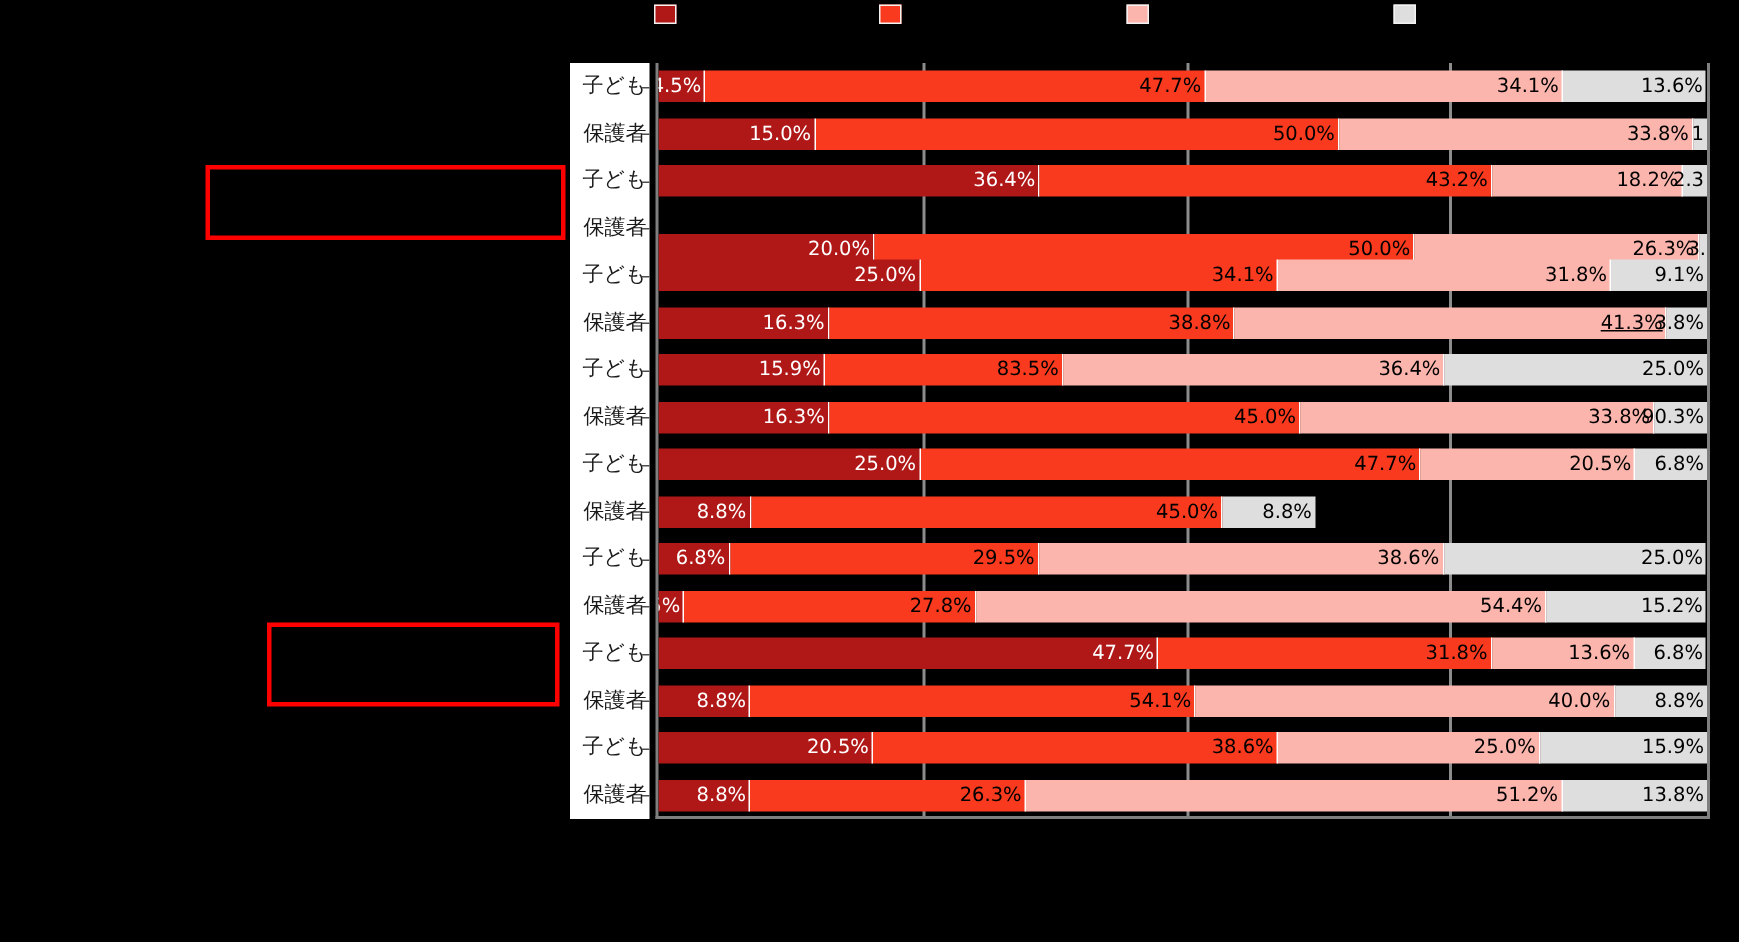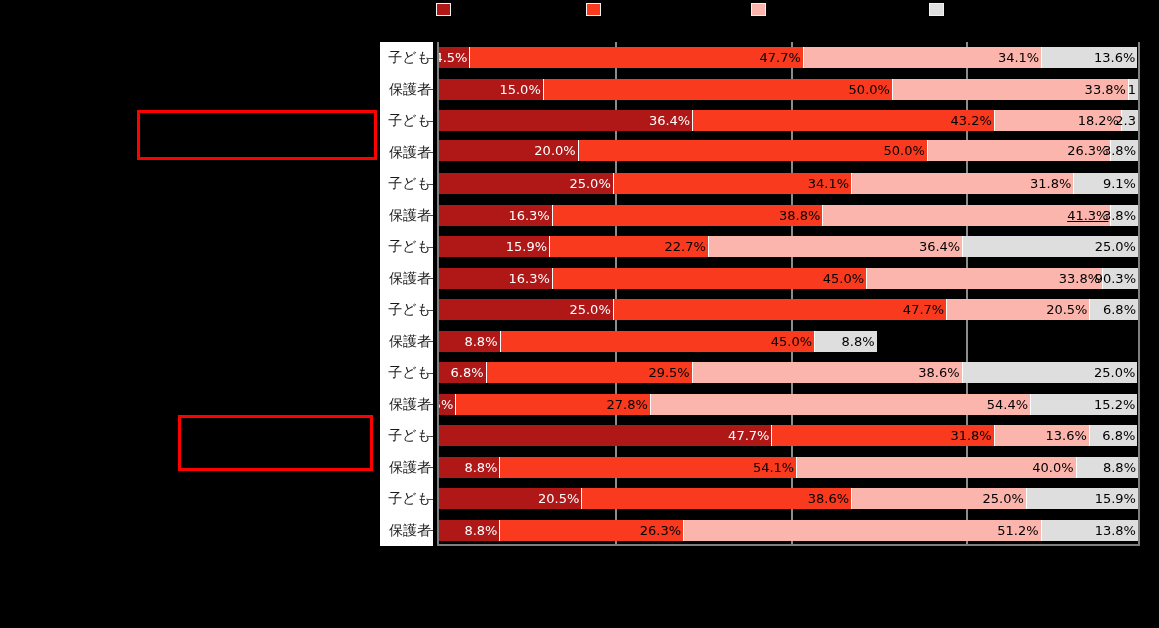--- a/index.html
+++ b/index.html
@@ -281,21 +281,21 @@
             <span class="seg-label">43.2%</span>
           </div>
           <div class="seg c2" style="width: 18.2%;">
             <span class="seg-label">18.2%</span>
           </div>
           <div class="seg c3" style="width: 2.3%;">
             <span class="seg-label">2.3</span>
           </div>
         </div>
       </div>
-      <div class="row" style="top: 93px;">
+      <div class="row" style="top: 109px; padding-left: 22px;">
         <div class="bar">
           <div class="seg c0" style="width: 20%;">
             <span class="seg-label">20.0%</span>
           </div>
           <div class="seg c1" style="width: 50%;">
             <span class="seg-label">50.0%</span>
           </div>
           <div class="seg c2" style="width: 26.3%;">
             <span class="seg-label">26.3%</span>
           </div>
@@ -335,21 +335,21 @@
             <span class="seg-label">3.8%</span>
           </div>
         </div>
       </div>
       <div class="row" style="top: 189px;">
         <div class="bar">
           <div class="seg c0" style="width: 15.9%;">
             <span class="seg-label">15.9%</span>
           </div>
           <div class="seg c1" style="width: 22.7%;">
-            <span class="seg-label">22.7%</span>
+            <span class="seg-label">83.5%</span>
           </div>
           <div class="seg c2" style="width: 36.4%;">
             <span class="seg-label">36.4%</span>
           </div>
           <div class="seg c3" style="width: 25%;">
             <span class="seg-label">25.0%</span>
           </div>
         </div>
       </div>
       <div class="row" style="top: 220.5px;">

